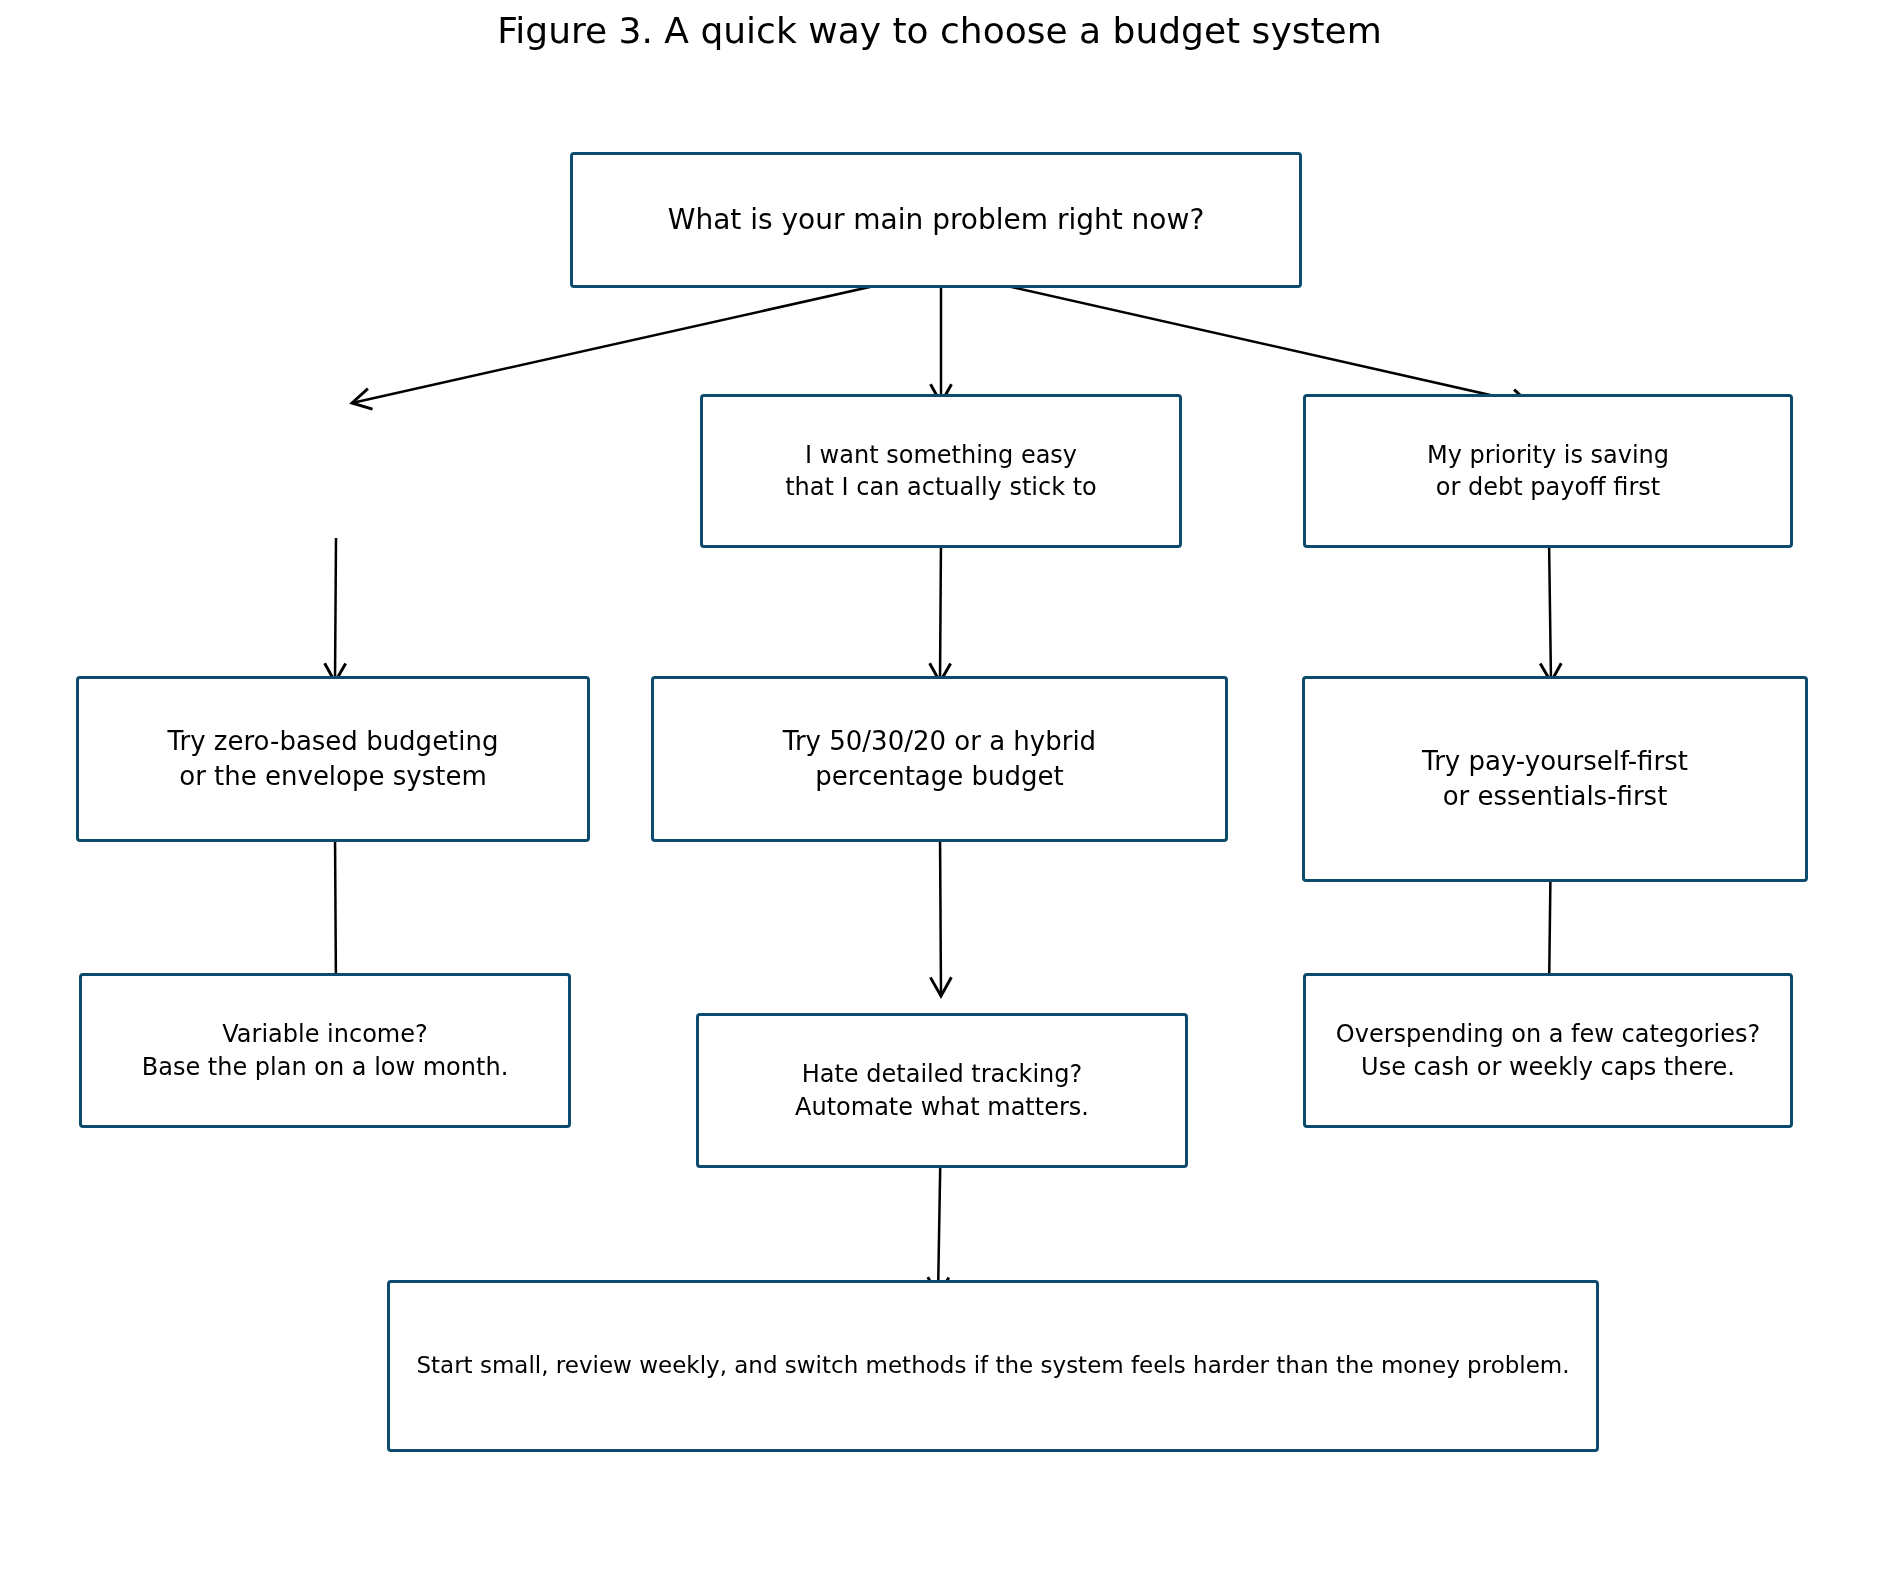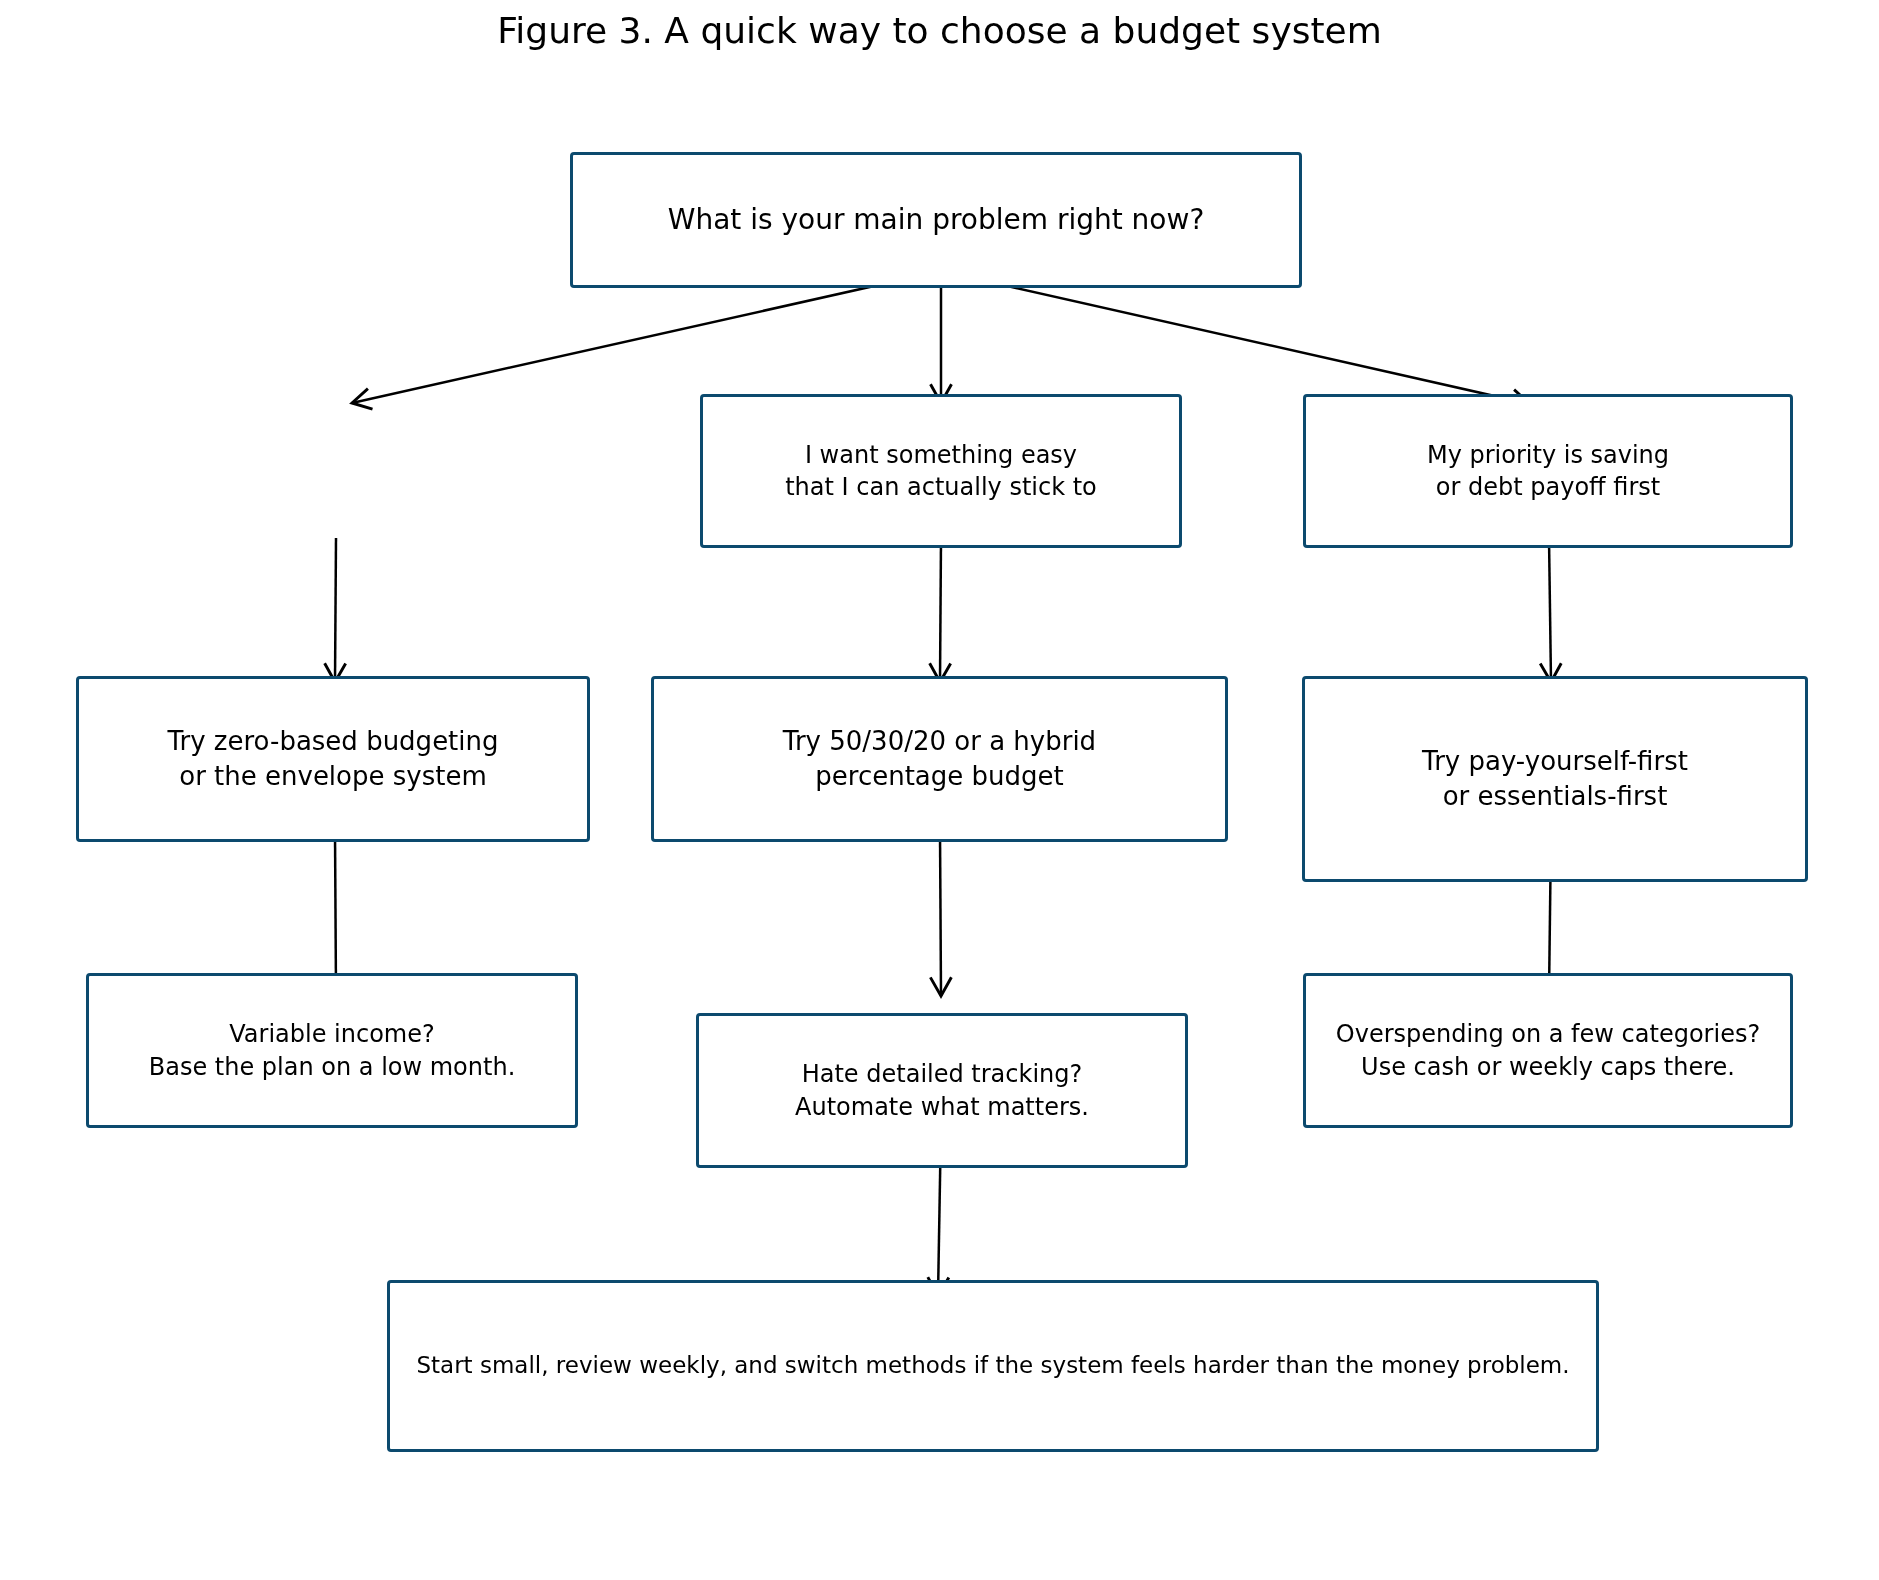--- a/index.html
+++ b/index.html
@@ -91,21 +91,21 @@
   </div>
   <div class="node fs-rec" style="left:651px; top:676px; width:577px; height:166px;">
     <div class="txt">Try 50/30/20 or a hybrid</div>
     <div class="txt">percentage budget</div>
   </div>
   <div class="node fs-rec" style="left:1302px; top:676px; width:506px; height:206px;">
     <div class="txt">Try pay-yourself-first</div>
     <div class="txt">or essentials-first</div>
   </div>
 
-  <div class="node fs-tip" style="left:86px; top:973px; width:492px; height:155px;">
+  <div class="node fs-tip" style="left:79px; top:973px; width:492px; height:155px;">
     <div class="txt">Variable income?</div>
     <div class="txt">Base the plan on a low month.</div>
   </div>
   <div class="node fs-tip" style="left:696px; top:1013px; width:492px; height:155px;">
     <div class="txt">Hate detailed tracking?</div>
     <div class="txt">Automate what matters.</div>
   </div>
   <div class="node fs-tip" style="left:1303px; top:973px; width:490px; height:155px;">
     <div class="txt">Overspending on a few categories?</div>
     <div class="txt">Use cash or weekly caps there.</div>

